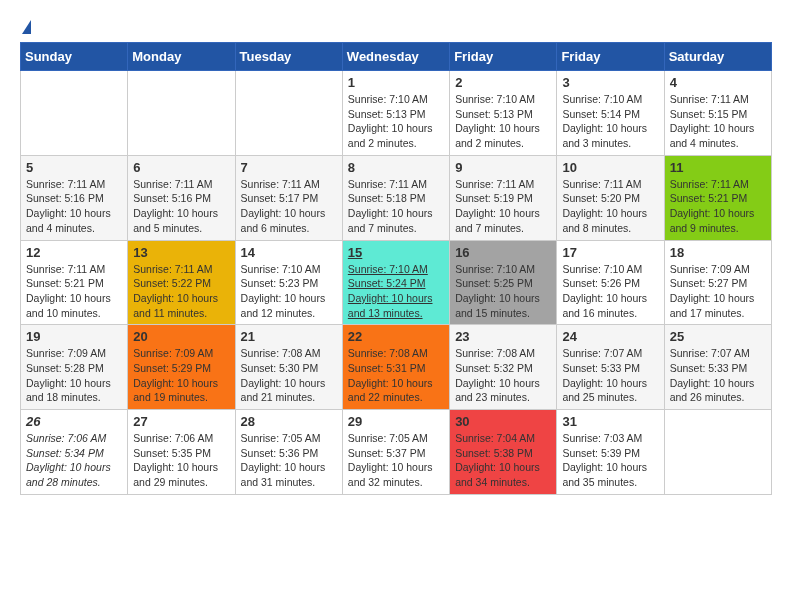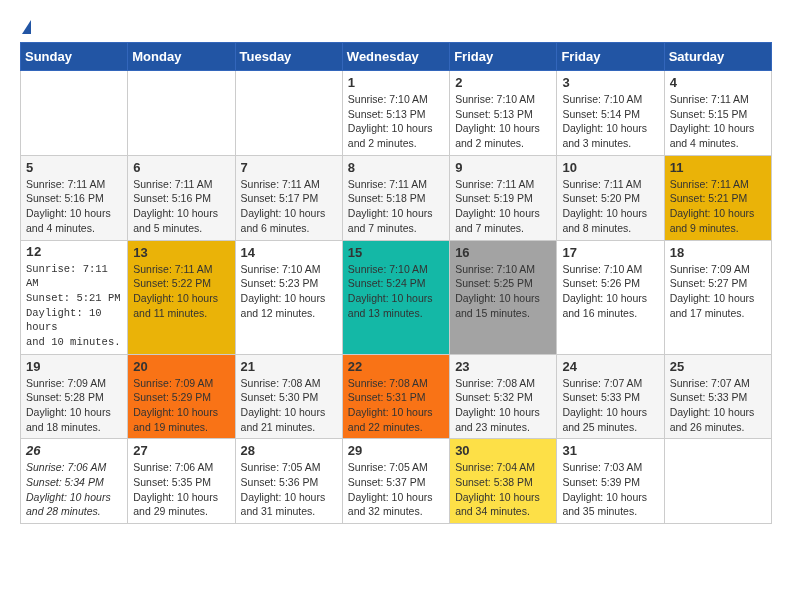--- a/index.html
+++ b/index.html
@@ -179,51 +179,51 @@
 Daylight: 10 hours
 and 7 minutes.</div>
         </td>
         <td style="background: rgb(245, 245, 245);">
           <div class="day-num">10</div>
           <div class="day-info" style="white-space: pre-line;">Sunrise: 7:11 AM
 Sunset: 5:20 PM
 Daylight: 10 hours
 and 8 minutes.</div>
         </td>
-        <td style="background: #eab308;">
+        <td style="background: #84cc16;">
           <div class="day-num">11</div>
           <div class="day-info" style="white-space: pre-line;">Sunrise: 7:11 AM
 Sunset: 5:21 PM
 Daylight: 10 hours
 and 9 minutes.</div>
         </td>
       </tr>
       <tr>
-        <td style="background: rgb(255, 255, 255); font-family: Liberation Mono, monospace;">
+        <td style="background: rgb(255, 255, 255);">
           <div class="day-num">12</div>
           <div class="day-info" style="white-space: pre-line;">Sunrise: 7:11 AM
 Sunset: 5:21 PM
 Daylight: 10 hours
 and 10 minutes.</div>
         </td>
         <td style="background: #eab308;">
           <div class="day-num">13</div>
           <div class="day-info" style="white-space: pre-line;">Sunrise: 7:11 AM
 Sunset: 5:22 PM
 Daylight: 10 hours
 and 11 minutes.</div>
         </td>
         <td style="background: rgb(255, 255, 255);">
           <div class="day-num">14</div>
           <div class="day-info" style="white-space: pre-line;">Sunrise: 7:10 AM
 Sunset: 5:23 PM
 Daylight: 10 hours
 and 12 minutes.</div>
         </td>
-        <td style="background: #14b8a6;">
+        <td style="background: #5eead4; text-decoration: underline;">
           <div class="day-num">15</div>
           <div class="day-info" style="white-space: pre-line;">Sunrise: 7:10 AM
 Sunset: 5:24 PM
 Daylight: 10 hours
 and 13 minutes.</div>
         </td>
         <td style="background: #a3a3a3;">
           <div class="day-num">16</div>
           <div class="day-info" style="white-space: pre-line;">Sunrise: 7:10 AM
 Sunset: 5:25 PM
@@ -318,21 +318,21 @@
 Daylight: 10 hours
 and 31 minutes.</div>
         </td>
         <td style="background: rgb(255, 255, 255);">
           <div class="day-num">29</div>
           <div class="day-info" style="white-space: pre-line;">Sunrise: 7:05 AM
 Sunset: 5:37 PM
 Daylight: 10 hours
 and 32 minutes.</div>
         </td>
-        <td style="background: #fde047;">
+        <td style="background: #ef4444;">
           <div class="day-num">30</div>
           <div class="day-info" style="white-space: pre-line;">Sunrise: 7:04 AM
 Sunset: 5:38 PM
 Daylight: 10 hours
 and 34 minutes.</div>
         </td>
         <td style="background: rgb(255, 255, 255);">
           <div class="day-num">31</div>
           <div class="day-info" style="white-space: pre-line;">Sunrise: 7:03 AM
 Sunset: 5:39 PM

